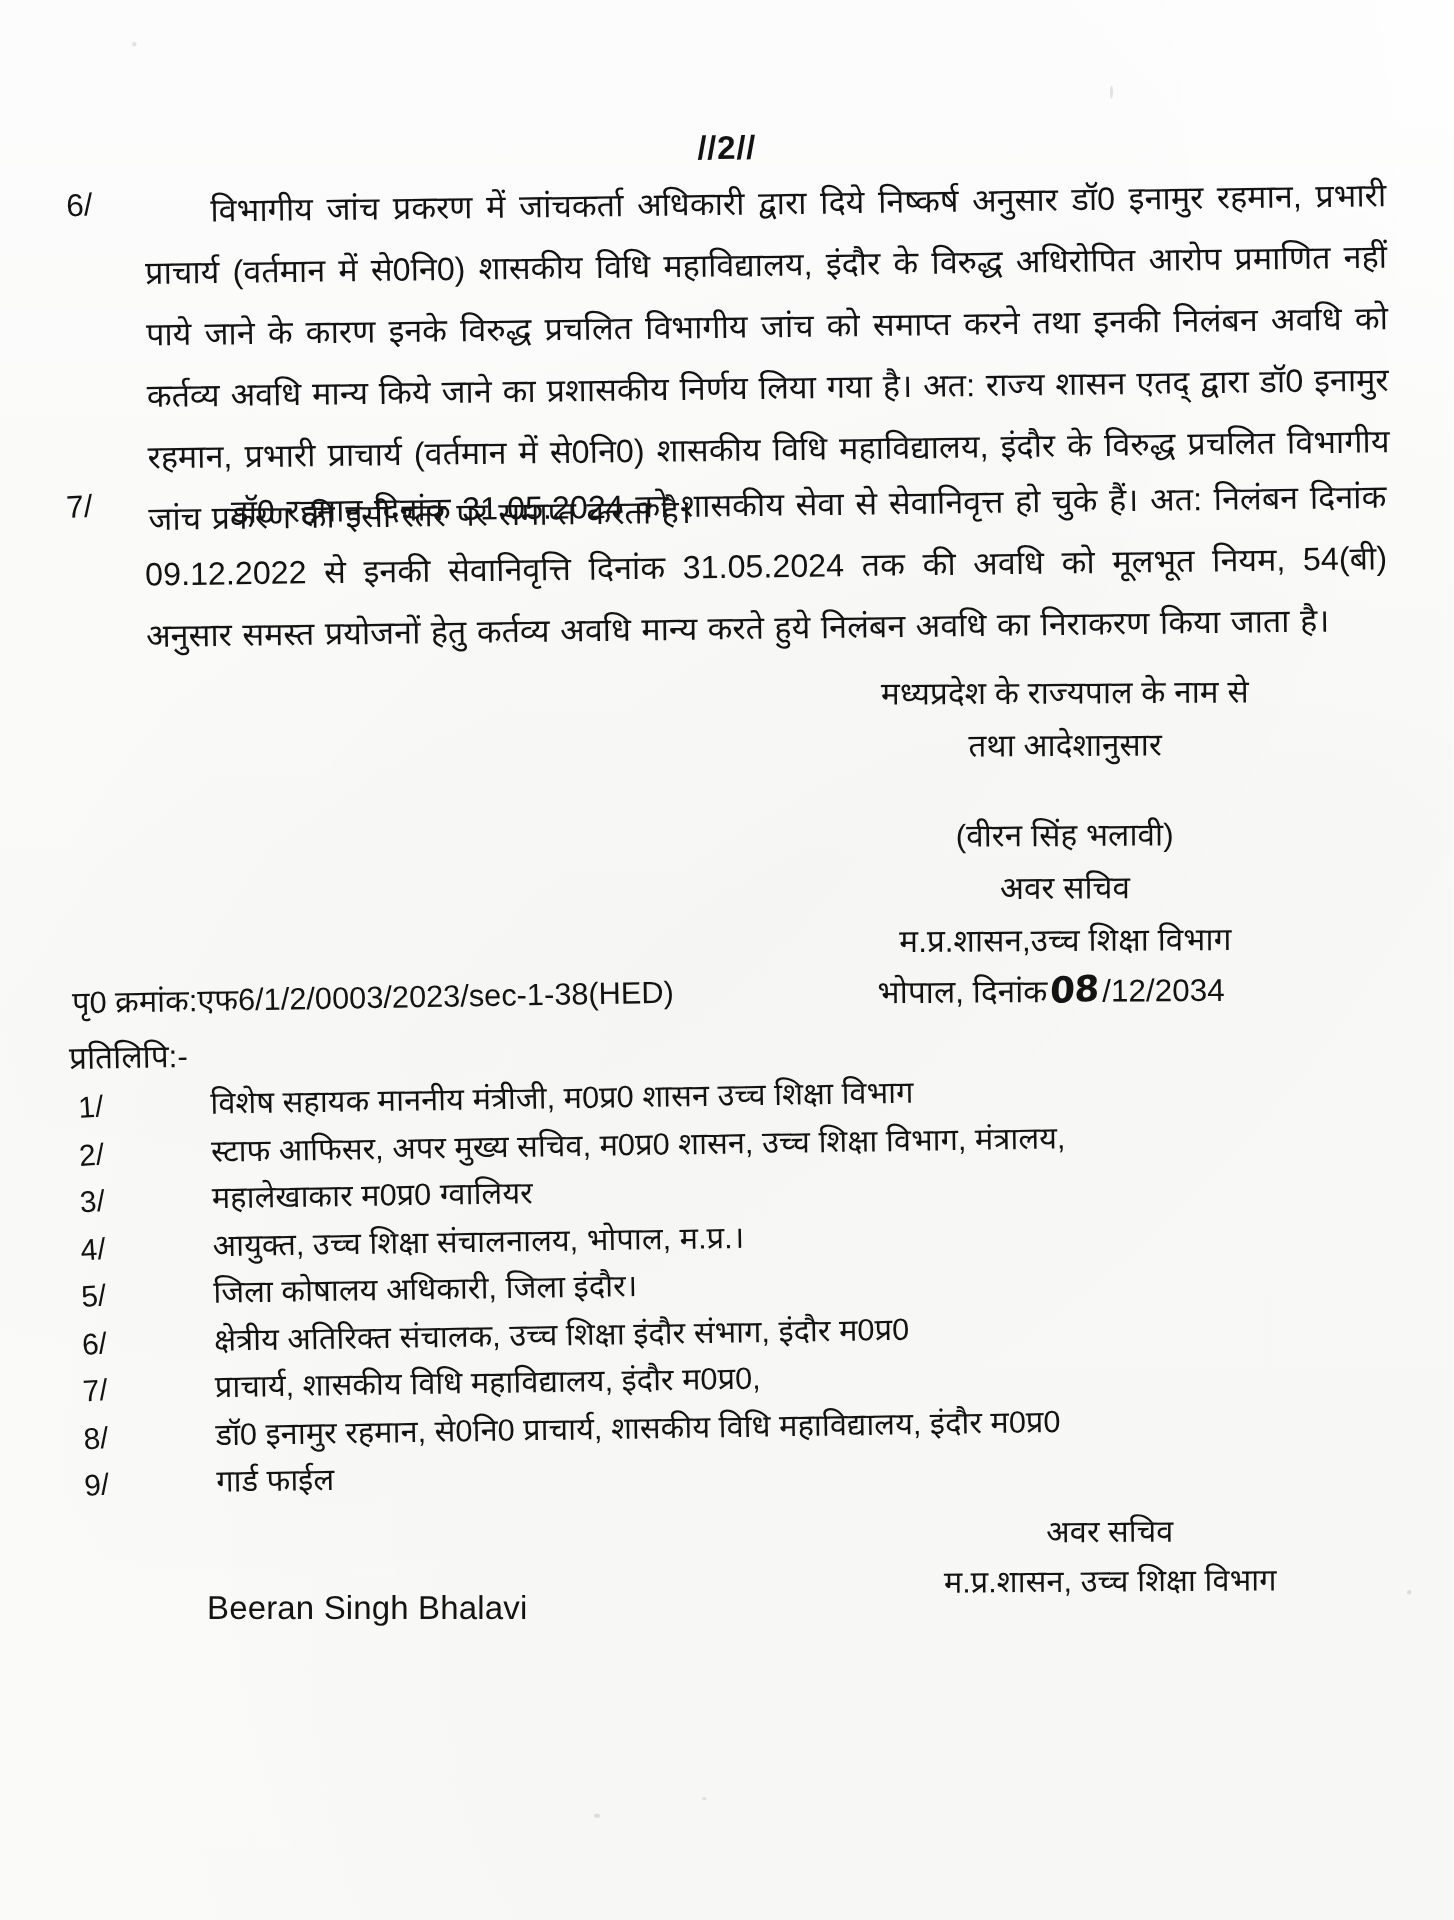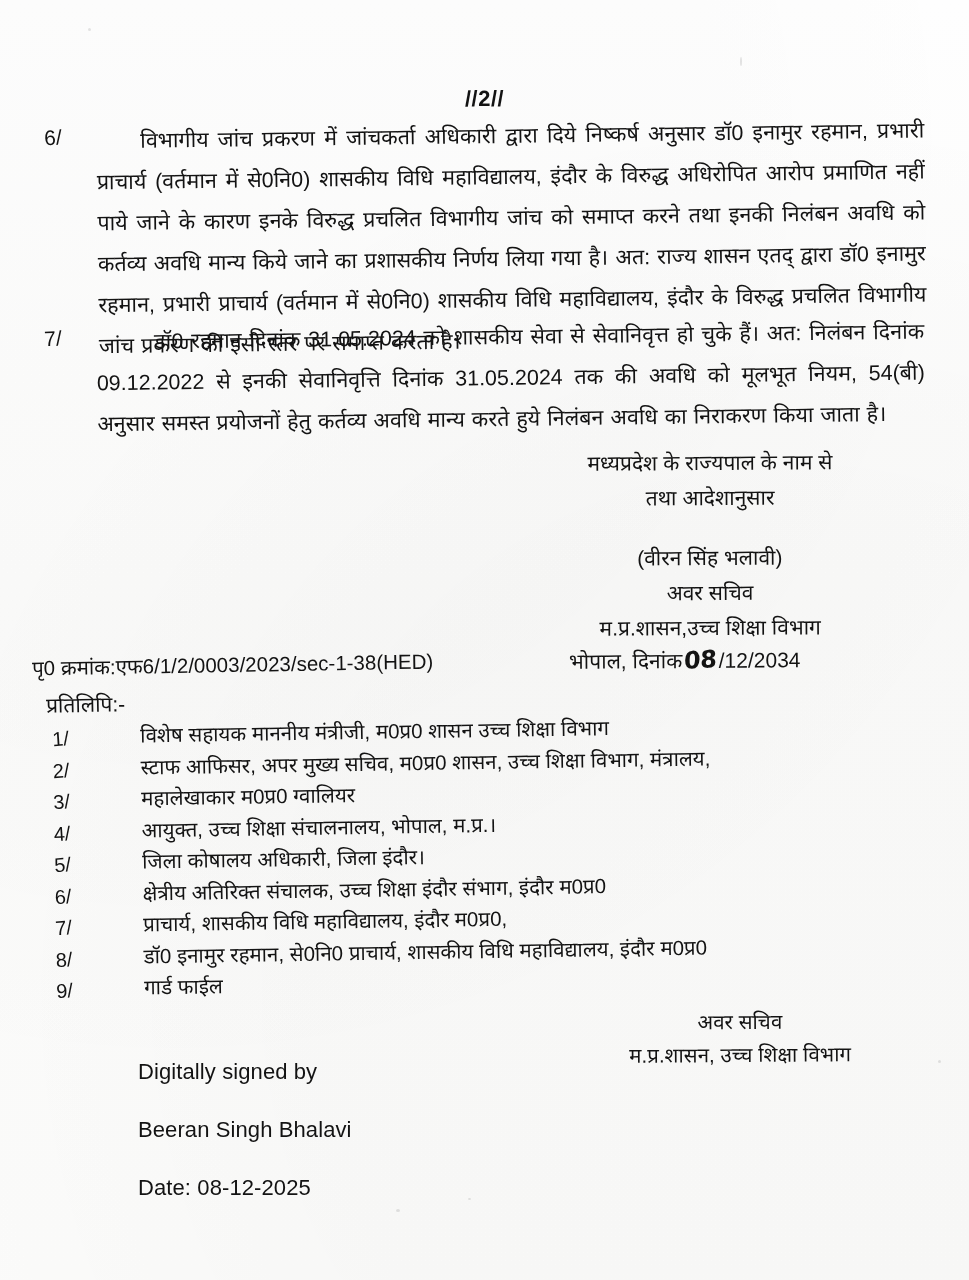--- a/index.html
+++ b/index.html
@@ -102,21 +102,21 @@
     text-align: center;
     font-size: 21px;
     line-height: 35px;
     transform: rotate(-0.35deg);
   }
 
   
   .ref-row {
     position: absolute;
     top: 650px;
-    left: 28px;
+    left: 44px;
     width: 890px;
     height: 36px;
   }
   .ref-no {
     position: absolute;
     left: 4px;
     top: 0;
     font-size: 20.5px;
     transform: rotate(-1deg);
     white-space: nowrap;
@@ -277,23 +277,21 @@
       <span class="idx">8/</span>
       <span class="label">डॉ0 इनामुर रहमान, से0नि0 प्राचार्य, शासकीय विधि महाविद्यालय, इंदौर म0प्र0</span>
     </div>
     <div class="dist-item">
       <span class="idx">9/</span>
       <span class="label">गार्ड फाईल</span>
     </div>
   </div>
 
   <div class="dsc">
-    <div>Digitally signed by</div>
     <div>Beeran Singh Bhalavi</div>
-    <div>Date: 08-12-2025</div>
   </div>
 
   <div class="bottom-desig">
     <div>अवर सचिव</div>
     <div>म.प्र.शासन,  उच्च शिक्षा विभाग</div>
   </div>
 
   <div class="speck" style="left:88px;  top:28px;  width:3px; height:3px;"></div>
   <div class="speck" style="left:396px; top:1209px; width:4px; height:3px;"></div>
   <div class="speck" style="left:468px; top:1198px; width:3px; height:2px;"></div>

